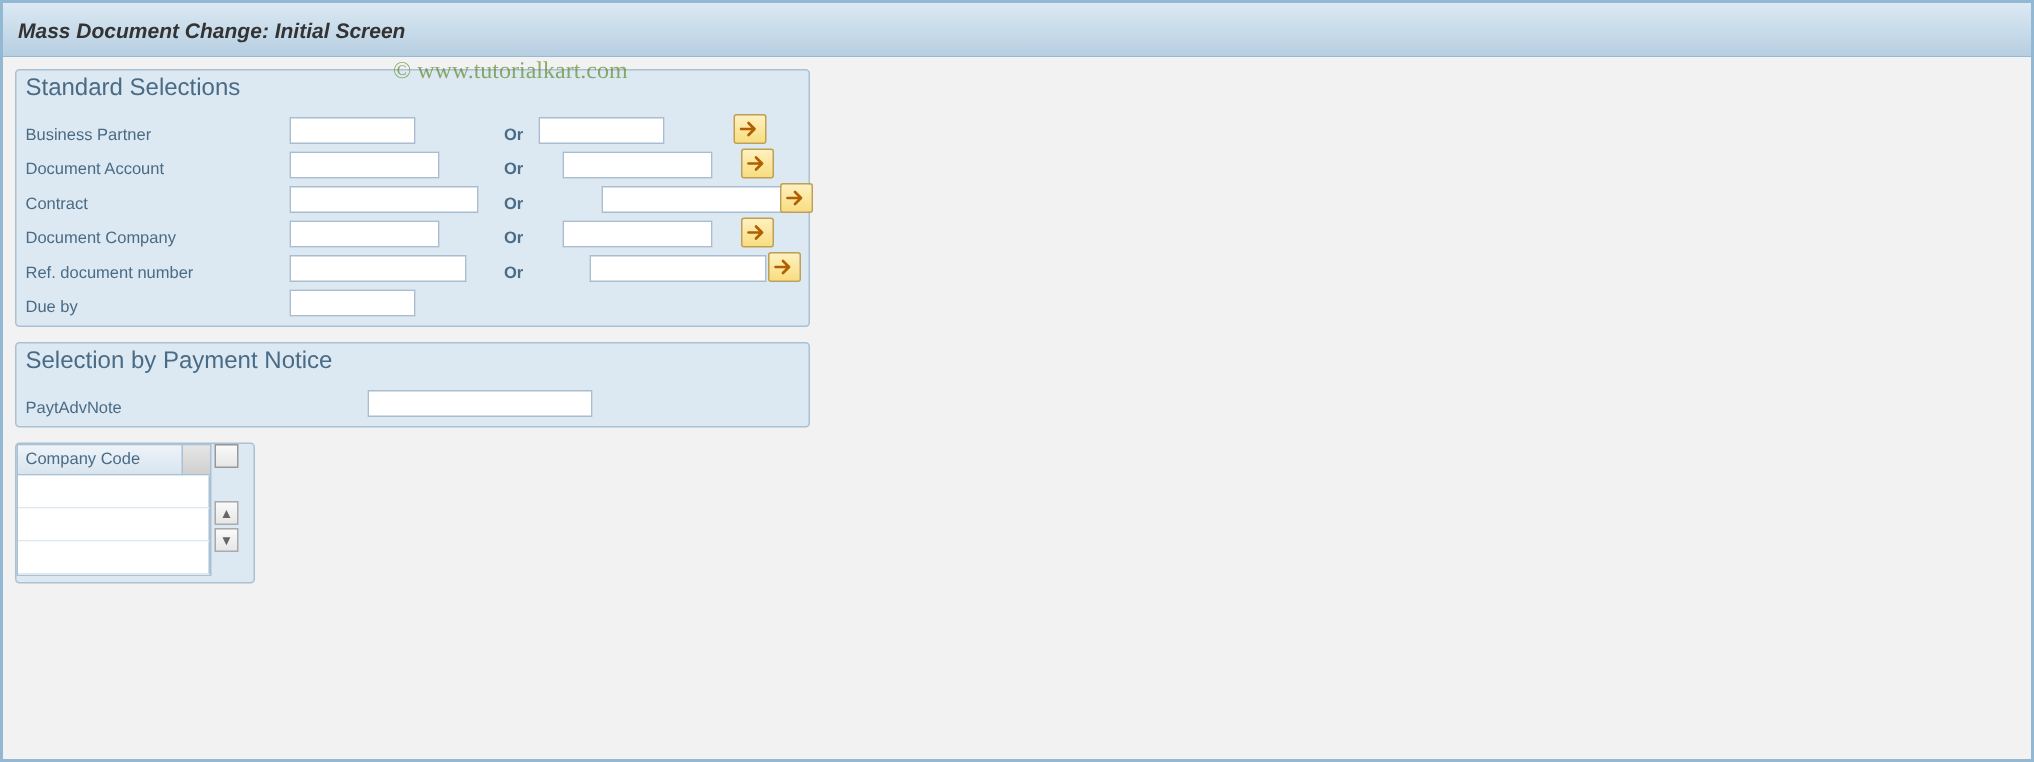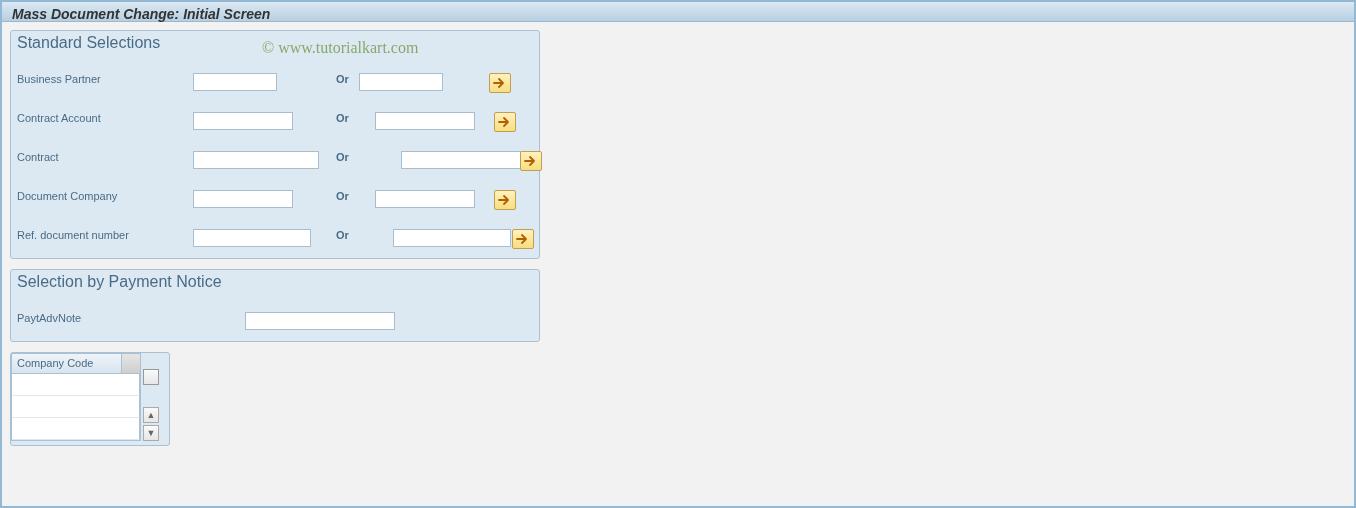--- a/index.html
+++ b/index.html
@@ -18,23 +18,23 @@
     border: 2px solid #93b8d4;
     background: #f2f2f2;
     width: 1356px;
     height: 508px;
     position: relative;
   }
   .titlebar {
     background: linear-gradient(#dbe9f3, #b7cfe2);
     border-bottom: 1px solid #9ab8d0;
     padding: 4px 10px;
-    height: 20px;
-    display: flex;
-    align-items: flex-start;
+    height: 36px;
+    display: flex;
+    align-items: center;
   }
   .titlebar-text {
     font-weight: bold;
     font-style: italic;
     font-size: 14px;
     color: #333;
   }
   .toolbar {
     background: linear-gradient(#f6fafd, #e5eef5);
     border-bottom: 1px solid #c8d8e4;
@@ -61,24 +61,23 @@
   .groupbox-title {
     font-size: 16px;
     color: #4a6b86;
     padding: 3px 6px 5px 6px;
   }
   .groupbox-body {
     padding: 0 6px 6px 6px;
   }
   .row {
     display: flex;
-    align-items: flex-start;
+    align-items: flex-end;
     height: 23px;
     gap: 11px;
-    margin-top: 16px;
   }
   .lbl {
     width: 165px;
     color: #4a6b86;
     padding-left: 0;
     flex-shrink: 0;
   }
   .ipt, .ipt-narrow, .ipt-wide, .ipt-tiny {
     height: 18px;
     border: 1px solid #a9bdd0;
@@ -108,21 +107,21 @@
     cursor: pointer;
     flex-shrink: 0;
     position: relative;
   }
   .sel-btn svg { width: 14px; height: 12px; }
   .sel-gap { width: 12px; flex-shrink: 0; }
 
   
   .cc-wrap {
     display: flex;
-    align-items: flex-end;
+    align-items: flex-start;
     gap: 2px;
   }
   .cc-table {
     width: 130px;
     border: 1px solid #aac1d4;
   }
   .cc-header {
     display: flex;
     height: 20px;
   }
@@ -202,21 +201,21 @@
           <input class="ipt" value="" style="">
           <span class="sel-gap"></span>
           <span class="sel-btn">
             <svg viewBox="0 0 14 12">
                 <path d="M1 6 H9 M6 2 L10 6 L6 10" stroke="#b06000" stroke-width="1.8" fill="none" stroke-linecap="round" stroke-linejoin="round"></path>
               </svg>
           </span>
         </div>
 
         <div class="row">
-          <span class="lbl">Contract Account</span>
+          <span class="lbl">Document Account</span>
           <input class="ipt" style="width: 100px;" value="">
           <span class="or" style="padding-left:32px">Or</span>
           <input class="ipt" style="width: 100px;" value="">
           <span class="sel-btn" style="margin-left:8px">
             <svg viewBox="0 0 14 12">
                 <path d="M1 6 H9 M6 2 L10 6 L6 10" stroke="#b06000" stroke-width="1.8" fill="none" stroke-linecap="round" stroke-linejoin="round"></path>
               </svg>
           </span>
         </div>
 
@@ -249,20 +248,24 @@
           <input class="ipt" style="width: 118px;" value="">
           <span class="or" style="padding-left:14px">Or</span>
           <input class="ipt" style="width: 118px;" value="">
           <span class="sel-btn" style="margin-left:-10px">
             <svg viewBox="0 0 14 12">
                 <path d="M1 6 H9 M6 2 L10 6 L6 10" stroke="#b06000" stroke-width="1.8" fill="none" stroke-linecap="round" stroke-linejoin="round"></path>
               </svg>
           </span>
         </div>
 
+        <div class="row">
+          <span class="lbl">Due by</span>
+          <input class="ipt" style="width: 84px;" value="">
+        </div>
 
       </div>
     </div>
 
     <div class="groupbox groupbox-sm">
       <div class="groupbox-title">Selection by Payment Notice</div>
       <div class="groupbox-body">
         <div class="row">
           <span class="lbl" style="width:217px">PaytAdvNote</span>
           <input class="ipt" style="width: 150px;" value="">

